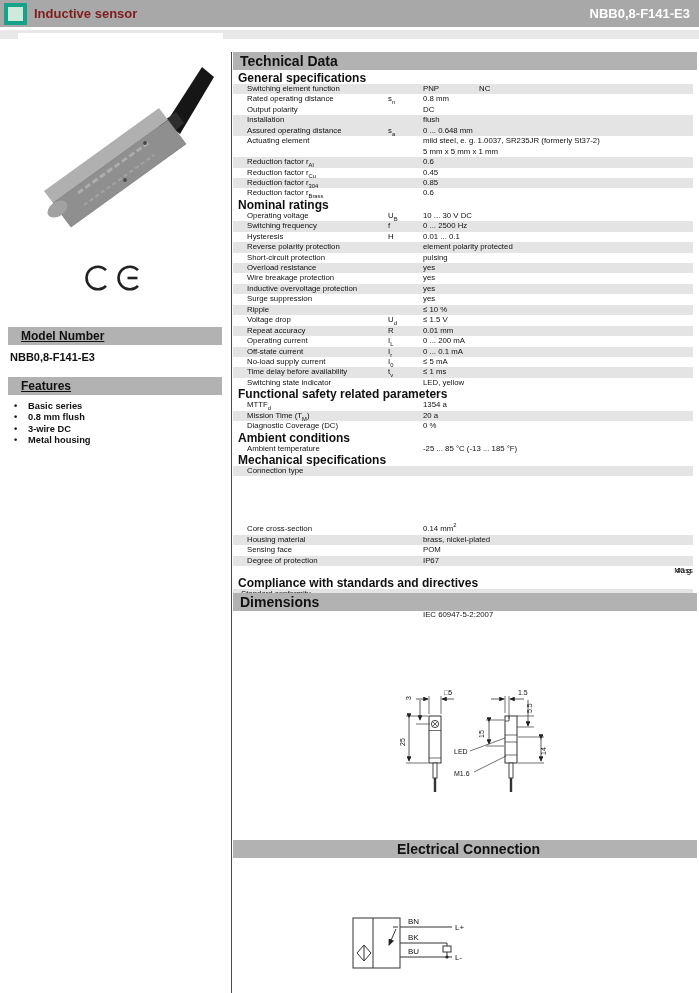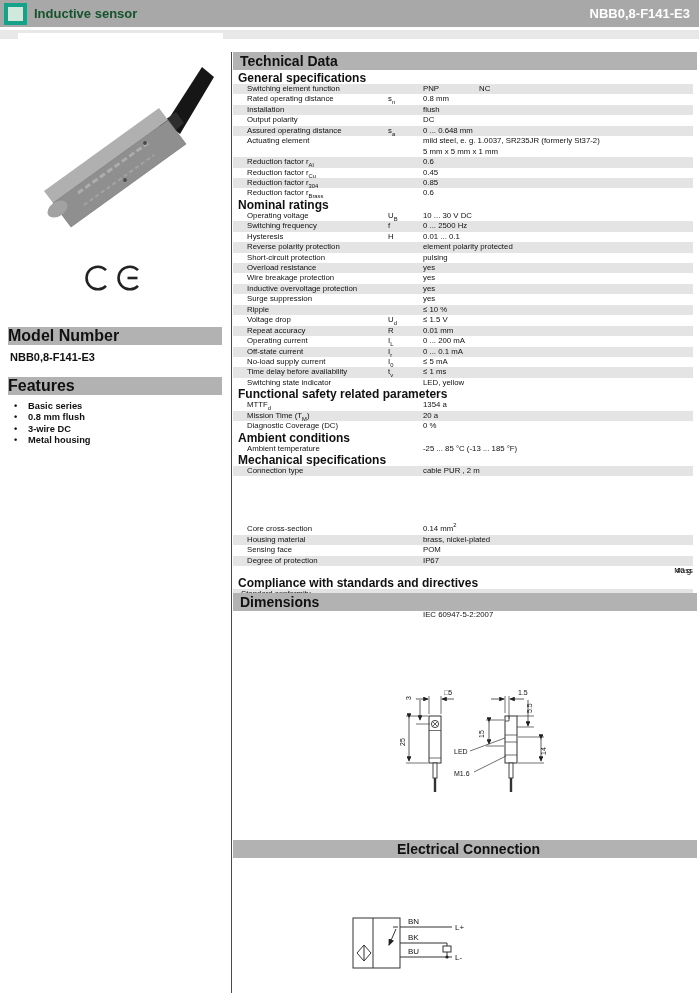--- a/index.html
+++ b/index.html
@@ -2,29 +2,29 @@
 <html><head>
 <meta charset="utf-8">
 <style>
   html,body{margin:0;padding:0;background:#fff;}
   .page{position:relative;width:699px;height:993px;background:#fff;overflow:hidden;
         font-family:"Liberation Sans",sans-serif;color:#111;}
 
   
   .top-header{position:absolute;left:0;top:0;width:699px;height:27px;background:#a8a8a8;}
   .brand-icon{position:absolute;left:4px;top:3px;width:15px;height:14px;background:#cfe9dc;border:4px solid #16a289;}
-  .doc-title{position:absolute;left:34px;top:0;line-height:27px;font-size:13px;font-weight:bold;color:#14532d;}
+  .doc-title{position:absolute;left:34px;top:0;line-height:27px;font-size:13px;font-weight:bold;color:#7f1d1d;}
   .doc-code{position:absolute;right:9px;top:0;line-height:27px;font-size:13px;font-weight:bold;color:#fff;}
   .band{position:absolute;left:0;top:30px;width:699px;height:9px;background:#e8e8e8;}
 
   
   .photo-box{position:absolute;left:18px;top:33px;width:205px;height:297px;background:#fff;}
   .ce{position:absolute;left:84px;top:264px;}
   .side-bar-header{position:absolute;left:8px;width:214px;height:18px;background:#b2b2b2;
-        font-size:16px;font-weight:bold;line-height:18px;box-sizing:border-box;}
+        font-size:12px;font-weight:bold;line-height:18px;padding-left:13px;box-sizing:border-box;text-decoration:underline;}
   #model-bar{top:327px;}
   #features-bar{top:377px;}
   .model-value{position:absolute;left:10px;top:351px;font-size:11px;font-weight:bold;}
   .features-list{position:absolute;left:10px;top:401px;margin:0;padding:0;list-style:none;width:210px;}
   .features-list li{font-size:9.3px;font-weight:bold;line-height:11.4px;padding-left:18px;position:relative;}
   .features-list li::before{content:"\2022";position:absolute;left:4px;}
 
   
   .divider{position:absolute;left:231px;top:52px;width:1px;height:941px;background:#4a4a4a;}
   .main-bar{position:absolute;left:233px;width:464px;height:18px;background:#b2b2b2;
@@ -94,22 +94,22 @@
       <li>3-wire DC</li>
       <li>Metal housing</li>
     </ul>
 
   <div class="divider"></div>
   <div class="main-bar" id="td-bar">Technical Data</div>
   <div class="spec-table">
       <div class="spec-section-title">General specifications</div>
       <div class="spec-row shaded" style="height: 10.45px;"><span class="spec-label">Switching element function</span><span class="spec-value">PNP</span><span class="spec-value2">NC</span></div>
       <div class="spec-row" style="height: 10.45px;"><span class="spec-label">Rated operating distance</span><span class="spec-symbol">s<sub>n</sub></span><span class="spec-value">0.8 mm</span></div>
+      <div class="spec-row" style="height: 10.45px;"><span class="spec-label">Output polarity</span><span class="spec-value">DC</span></div>
       <div class="spec-row shaded" style="height: 10.45px;"><span class="spec-label">Installation</span><span class="spec-value">flush</span></div>
-      <div class="spec-row" style="height: 10.45px;"><span class="spec-label">Output polarity</span><span class="spec-value">DC</span></div>
       <div class="spec-row shaded" style="height: 10.45px;"><span class="spec-label">Assured operating distance</span><span class="spec-symbol">s<sub>a</sub></span><span class="spec-value">0 ... 0.648 mm</span></div>
       <div class="spec-row" style="height: 20.9px;"><span class="spec-label">Actuating element</span><span class="spec-value">mild steel, e. g. 1.0037, SR235JR (formerly St37-2)<br>5 mm x 5 mm x 1 mm</span></div>
       <div class="spec-row shaded" style="height: 10.45px;"><span class="spec-label">Reduction factor r<sub>Al</sub></span><span class="spec-value">0.6</span></div>
       <div class="spec-row" style="height: 10.45px;"><span class="spec-label">Reduction factor r<sub>Cu</sub></span><span class="spec-value">0.45</span></div>
       <div class="spec-row shaded" style="height: 10.45px;"><span class="spec-label">Reduction factor r<sub>304</sub></span><span class="spec-value">0.85</span></div>
       <div class="spec-row" style="height: 10.45px;"><span class="spec-label">Reduction factor r<sub>Brass</sub></span><span class="spec-value">0.6</span></div>
       <div class="spec-section-title">Nominal ratings</div>
       <div class="spec-row" style="height: 10.45px;"><span class="spec-label">Operating voltage</span><span class="spec-symbol">U<sub>B</sub></span><span class="spec-value">10 ... 30 V DC</span></div>
       <div class="spec-row shaded" style="height: 10.45px;"><span class="spec-label">Switching frequency</span><span class="spec-symbol">f</span><span class="spec-value">0 ... 2500 Hz</span></div>
       <div class="spec-row" style="height: 10.45px;"><span class="spec-label">Hysteresis</span><span class="spec-symbol">H</span><span class="spec-value">0.01 ... 0.1</span></div>
@@ -127,21 +127,21 @@
       <div class="spec-row" style="height: 10.45px;"><span class="spec-label">No-load supply current</span><span class="spec-symbol">I<sub>0</sub></span><span class="spec-value">≤ 5 mA</span></div>
       <div class="spec-row shaded" style="height: 10.45px;"><span class="spec-label">Time delay before availability</span><span class="spec-symbol">t<sub>v</sub></span><span class="spec-value">≤ 1 ms</span></div>
       <div class="spec-row" style="height: 10.45px;"><span class="spec-label">Switching state indicator</span><span class="spec-value">LED, yellow</span></div>
       <div class="spec-section-title">Functional safety related parameters</div>
       <div class="spec-row" style="height: 10.45px;"><span class="spec-label">MTTF<sub>d</sub></span><span class="spec-value">1354 a</span></div>
       <div class="spec-row shaded" style="height: 10.45px;"><span class="spec-label">Mission Time (T<sub>M</sub>)</span><span class="spec-value">20 a</span></div>
       <div class="spec-row" style="height: 10.45px;"><span class="spec-label">Diagnostic Coverage (DC)</span><span class="spec-value">0 %</span></div>
       <div class="spec-section-title">Ambient conditions</div>
       <div class="spec-row" style="height: 10.45px;"><span class="spec-label">Ambient temperature</span><span class="spec-value">-25 ... 85 °C (-13 ... 185 °F)</span></div>
       <div class="spec-section-title">Mechanical specifications</div>
-      <div class="spec-row shaded" style="height: 10.45px;"><span class="spec-label">Connection type</span><span class="spec-value">cable PUR , 2 m</span></div>
+      <div class="spec-row shaded" style="height: 10.45px;"><span class="spec-label">Connection type</span></div>
       <div class="spec-row" style="height: 10.45px; margin-top: 48px;"><span class="spec-label">Core cross-section</span><span class="spec-value">0.14 mm<sup>2</sup></span></div>
       <div class="spec-row shaded" style="height: 10.45px;"><span class="spec-label">Housing material</span><span class="spec-value">brass, nickel-plated</span></div>
       <div class="spec-row" style="height: 10.45px;"><span class="spec-label">Sensing face</span><span class="spec-value">POM</span></div>
       <div class="spec-row shaded" style="height: 10.45px;"><span class="spec-label">Degree of protection</span><span class="spec-value">IP67</span></div>
       <div class="spec-row" style="height: 10.45px; text-align: right;"><span class="spec-label">Mass</span><span class="spec-value">40 g</span></div>
       <div class="spec-section-title">Compliance with standards and directives</div>
       <div class="spec-row shaded" style="height: 10.45px; padding-left: 8px;"><span class="spec-label">Standard conformity</span><span class="spec-value"></span></div>
       <div class="spec-row indent" style="height: 20.9px;"><span class="spec-label">Standards</span><span class="spec-value">EN 60947-5-2:2007<br>IEC 60947-5-2:2007</span></div>
     </div>
 

